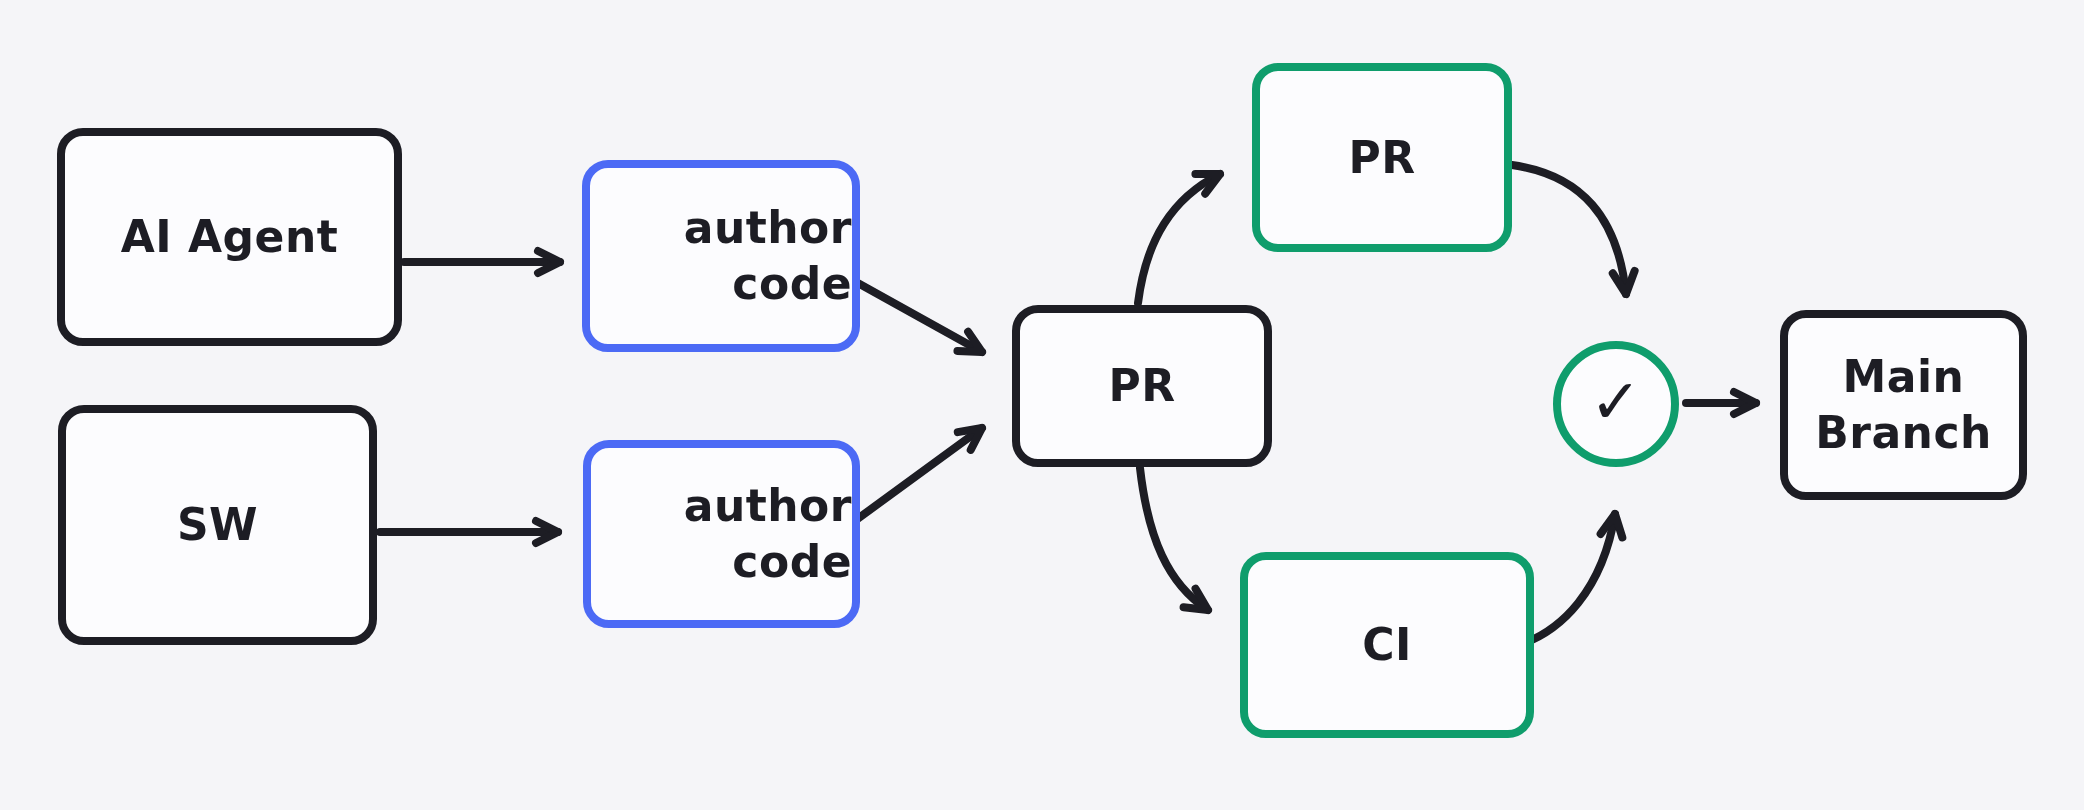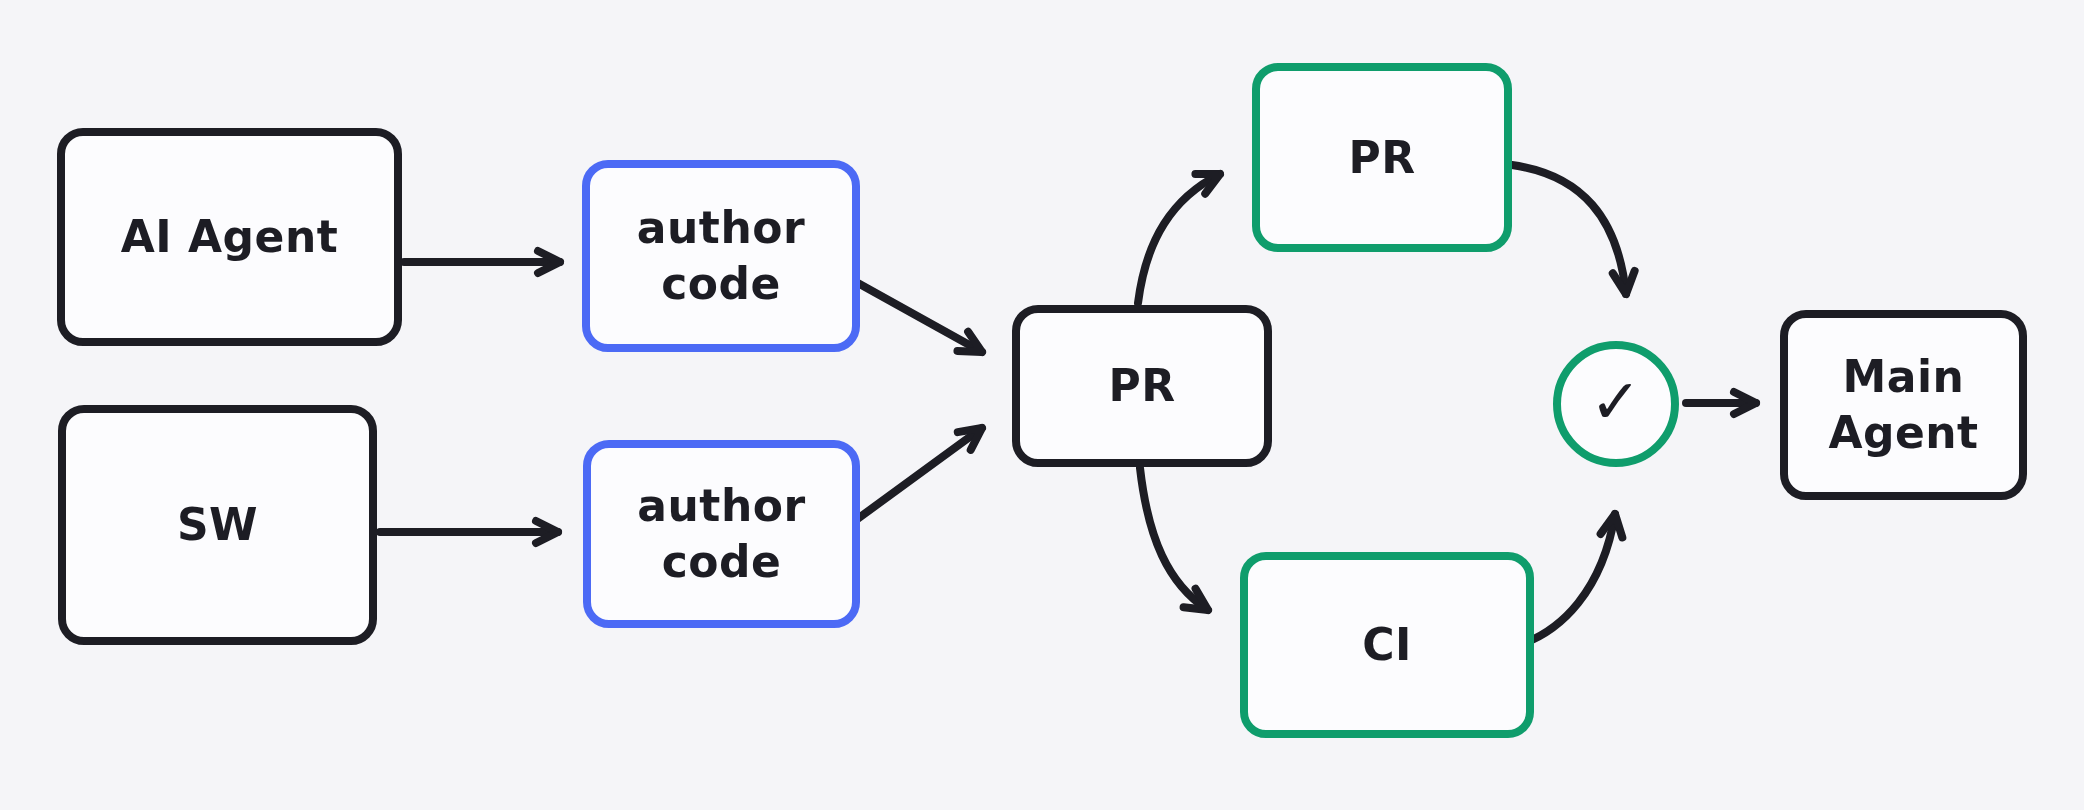--- a/index.html
+++ b/index.html
@@ -32,21 +32,21 @@
     align-items: center;
     justify-content: center;
     z-index: 2;
     color: #1d1d24;
     font-weight: 700;
     font-size: 44px;
     line-height: 56px;
     letter-spacing: 0.5px;
     text-align: center;
   }
-  .node.blue  { border-color: #4c6af5; }
+  .node.blue  { border-color: #4c6af5; align-items: flex-end; }
   .node.green { border-color: #0f9d6c; }
 
   .n-ai-agent      { left: 57px;   top: 128px; width: 345px; height: 218px; }
   .n-sw-engineer   { left: 58px;   top: 405px; width: 319px; height: 240px; }
   .n-author-top    { left: 582px;  top: 160px; width: 278px; height: 192px; }
   .n-author-bottom { left: 583px;  top: 440px; width: 277px; height: 188px; }
   .n-pr            { left: 1012px; top: 305px; width: 260px; height: 162px; }
   .n-pr-review     { left: 1252px; top: 63px;  width: 260px; height: 189px; }
   .n-ci            { left: 1240px; top: 552px; width: 294px; height: 186px; }
   .n-main-branch   { left: 1780px; top: 310px; width: 247px; height: 190px; align-items: center; }
@@ -118,16 +118,16 @@
   <div class="node green n-ci">
     <span>CI</span>
   </div>
 
   <div class="node n-check">
     <span class="check-glyph">✓</span>
   </div>
 
   <div class="node n-main-branch">
     <span>Main</span>
-    <span>Agent</span>
+    <span>Branch</span>
   </div>
 
 </div>
 
 </body></html>

